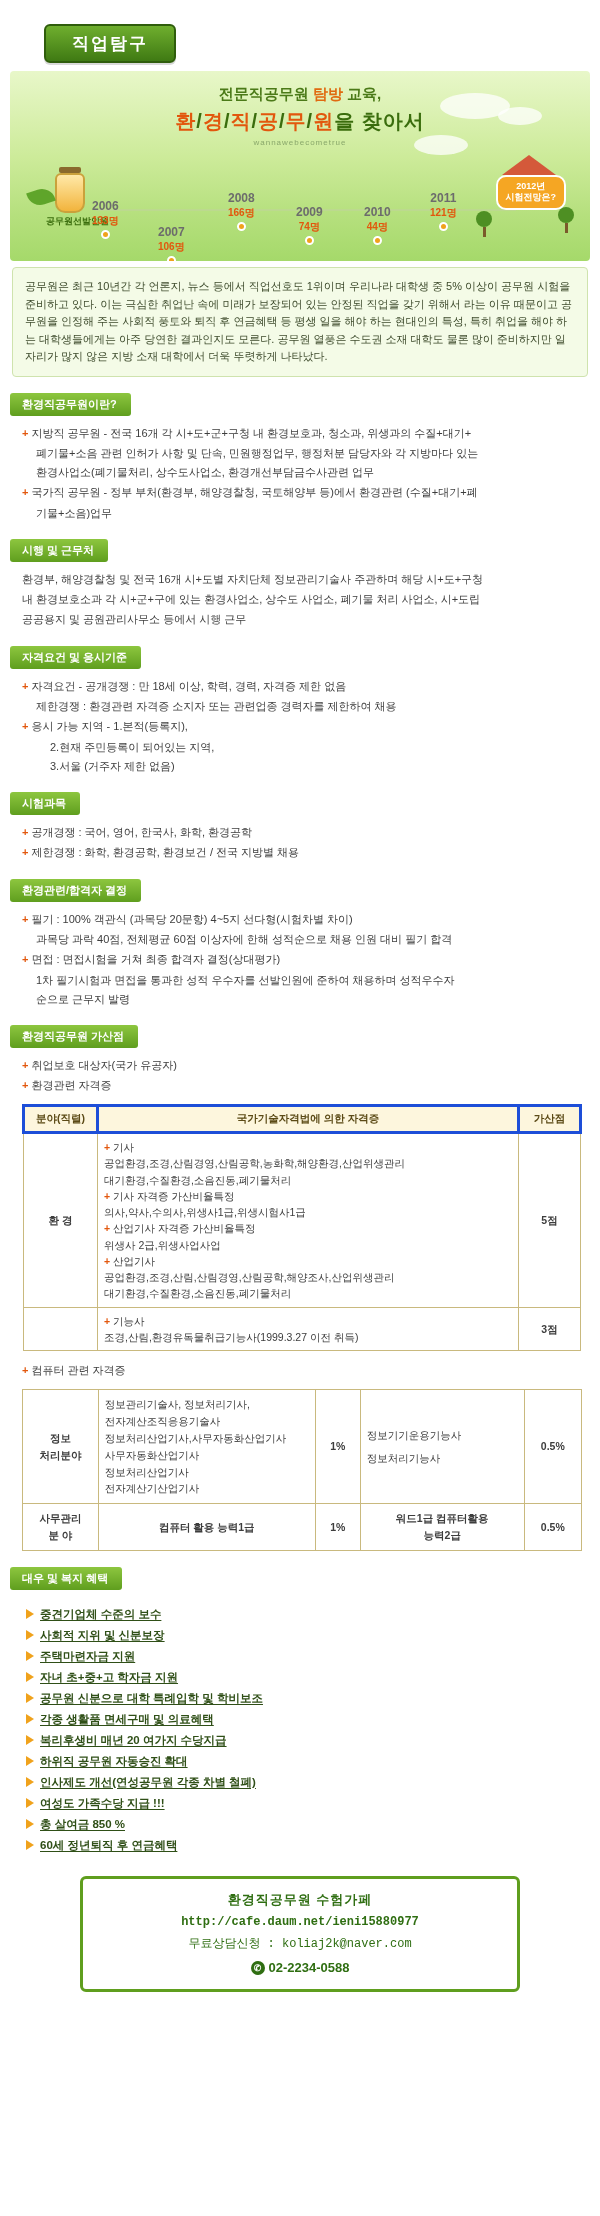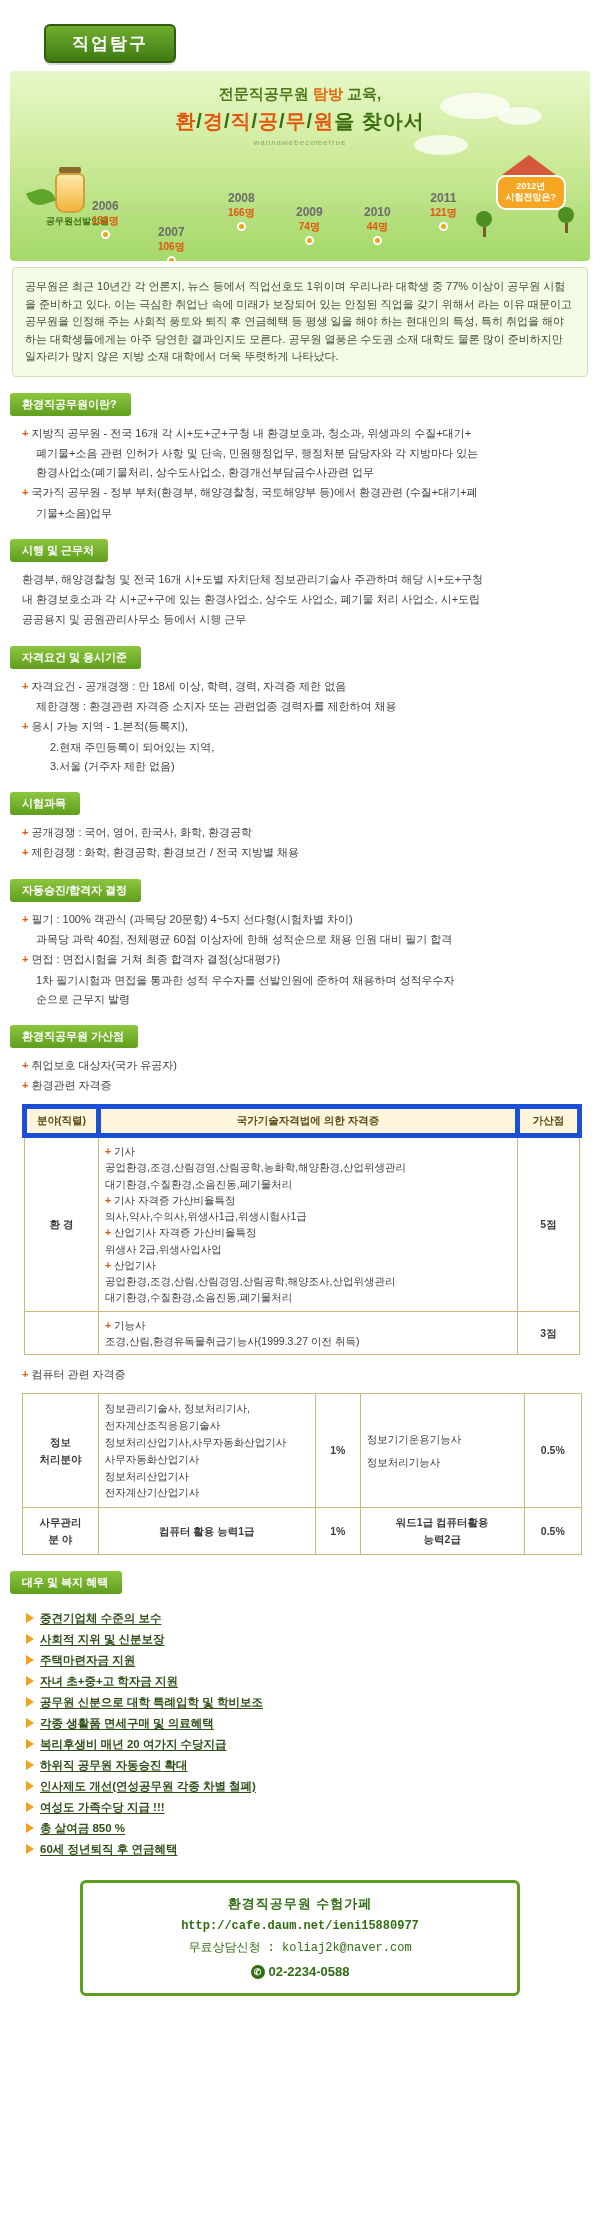--- a/index.html
+++ b/index.html
@@ -134,21 +134,21 @@
   
   table.qual {
     margin:10px 14px 0 22px;
     width:560px;
     border-collapse:collapse;
     background:#ffffff;
     font-size:10.5px;
   }
   table.qual th {
     background:#fdf6dd;
-    border:5px solid #1d4ed8;
+    border:3px solid #1d4ed8;
     color:#5b4a16;
     font-weight:bold;
     padding:5px 4px;
     text-align:center;
   }
   table.qual td {
     border:1px solid #c9b97e;
     padding:5px 6px;
     vertical-align:middle;
     line-height:1.55;
@@ -282,21 +282,21 @@
         <div class="n">121명</div>
         <div class="tl-dot"></div>
       </div>
     </div>
     <div class="tl-bubble">
       <div>2012년</div>
       <div>시험전망은?</div>
     </div>
   </div>
 
-  <div class="intro">공무원은 최근 10년간 각 언론지, 뉴스 등에서 직업선호도 1위이며 우리나라 대학생 중 77% 이상이 공무원 시험을 준비하고 있다. 이는 극심한 취업난 속에 미래가 보장되어 있는 안정된 직업을 갖기 위해서 라는 이유 때문이고 공무원을 인정해 주는 사회적 풍토와 퇴직 후 연금혜택 등 평생 일을 해야 하는 현대인의 특성, 특히 취업을 해야 하는 대학생들에게는 아주 당연한 결과인지도 모른다. 공무원 열풍은 수도권 소재 대학도 물론 많이 준비하지만 일자리가 많지 않은 지방 소재 대학에서 더욱 뚜렷하게 나타났다.</div>
+  <div class="intro">공무원은 최근 10년간 각 언론지, 뉴스 등에서 직업선호도 1위이며 우리나라 대학생 중 5% 이상이 공무원 시험을 준비하고 있다. 이는 극심한 취업난 속에 미래가 보장되어 있는 안정된 직업을 갖기 위해서 라는 이유 때문이고 공무원을 인정해 주는 사회적 풍토와 퇴직 후 연금혜택 등 평생 일을 해야 하는 현대인의 특성, 특히 취업을 해야 하는 대학생들에게는 아주 당연한 결과인지도 모른다. 공무원 열풍은 수도권 소재 대학도 물론 많이 준비하지만 일자리가 많지 않은 지방 소재 대학에서 더욱 뚜렷하게 나타났다.</div>
 
   <div class="sec-head-wrap">
     <span class="sec-head">환경직공무원이란?</span>
   </div>
   <div class="sec-body">
     <div class="lv1"><span class="bullet">+</span><span>지방직 공무원 - 전국 16개 각 시+도+군+구청 내 환경보호과, 청소과, 위생과의 수질+대기+</span></div>
     <div class="lv2"><span>폐기물+소음 관련 인허가 사항 및 단속, 민원행정업무, 행정처분 담당자와 각 지방마다 있는</span></div>
     <div class="lv2"><span>환경사업소(폐기물처리, 상수도사업소, 환경개선부담금수사관련 업무</span></div>
     <div class="lv1"><span class="bullet">+</span><span>국가직 공무원 - 정부 부처(환경부, 해양경찰청, 국토해양부 등)에서 환경관련 (수질+대기+폐</span></div>
     <div class="lv2"><span>기물+소음)업무</span></div>
@@ -324,21 +324,21 @@
 
   <div class="sec-head-wrap">
     <span class="sec-head">시험과목</span>
   </div>
   <div class="sec-body">
     <div class="lv1"><span class="bullet">+</span><span>공개경쟁 : 국어, 영어, 한국사, 화학, 환경공학</span></div>
     <div class="lv1"><span class="bullet">+</span><span>제한경쟁 : 화학, 환경공학, 환경보건 / 전국 지방별 채용</span></div>
   </div>
 
   <div class="sec-head-wrap">
-    <span class="sec-head">자동승진/합격자 결정</span>
+    <span class="sec-head">환경관련/합격자 결정</span>
   </div>
   <div class="sec-body">
     <div class="lv1"><span class="bullet">+</span><span>필기 : 100% 객관식 (과목당 20문항) 4~5지 선다형(시험차별 차이)</span></div>
     <div class="lv2">과목당 과락 40점, 전체평균 60점 이상자에 한해 성적순으로 채용 인원 대비 필기 합격</div>
     <div class="lv1"><span class="bullet">+</span><span>면접 : 면접시험을 거쳐 최종 합격자 결정(상대평가)</span></div>
     <div class="lv2">1차 필기시험과 면접을 통과한 성적 우수자를 선발인원에 준하여 채용하며 성적우수자</div>
     <div class="lv2">순으로 근무지 발령</div>
   </div>
 
   <div class="sec-head-wrap">

